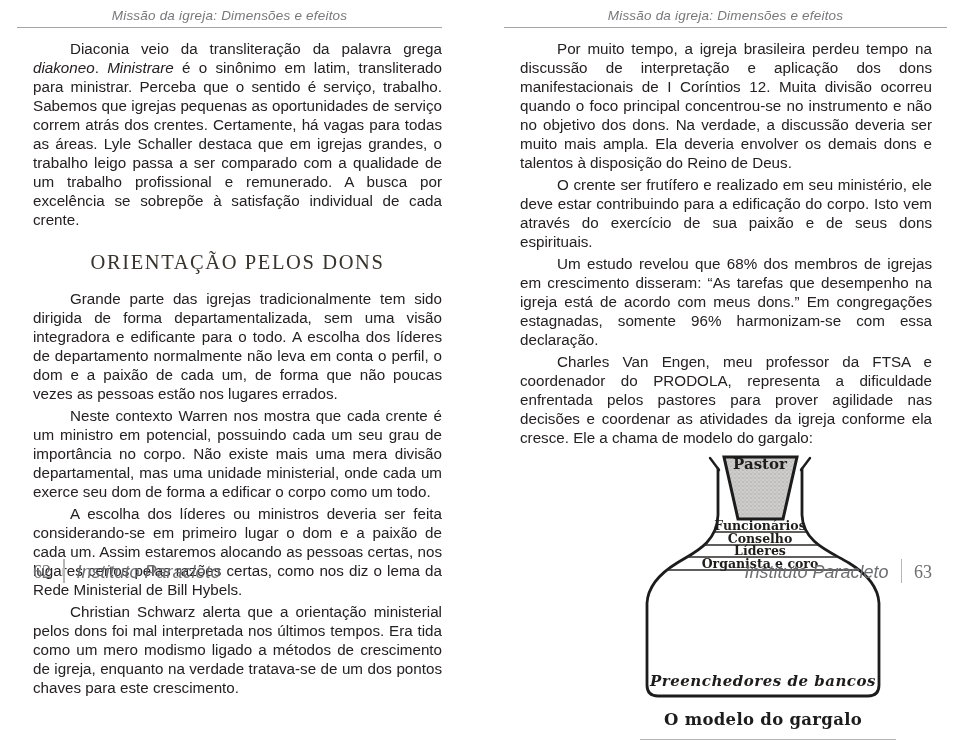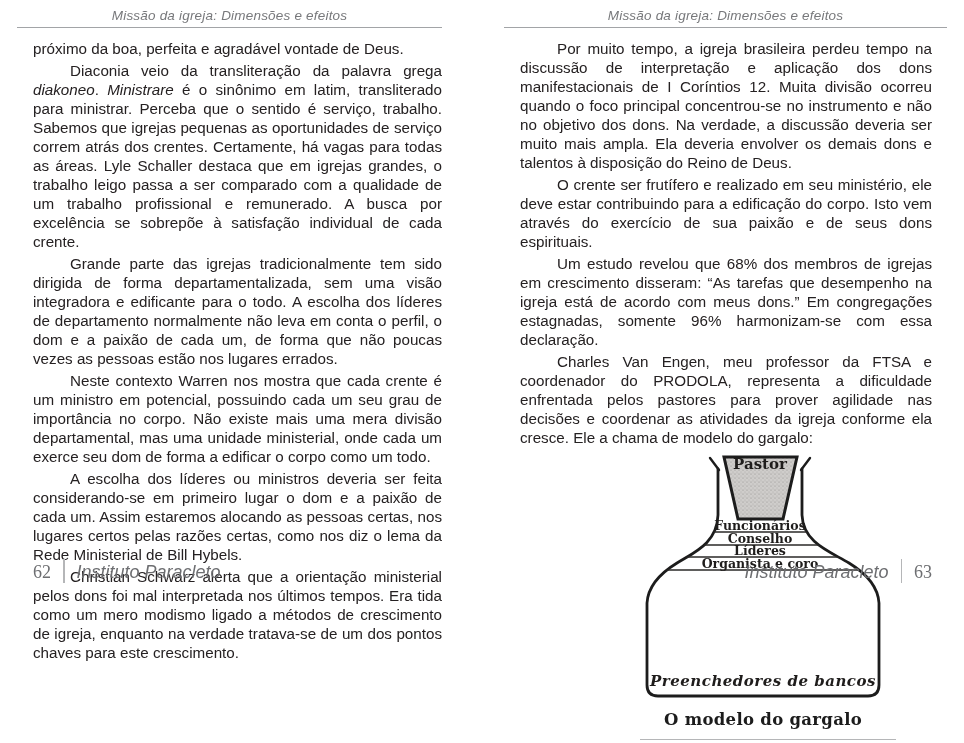--- a/index.html
+++ b/index.html
@@ -45,23 +45,23 @@
   svg text{font-family:"DejaVu Serif",serif;font-weight:bold;fill:#1f1d1c;}
 </style>
 </head>
 <body>
 
 <div class="page page-left">
   <div class="running-header">Missão da igreja: Dimensões e efeitos</div>
   <div class="header-rule"></div>
   <div class="page-body">
     <div>
-        <p>próximo da boa, perfeita e agradável vontade de Deus.</p>
         <p class="indent">Diaconia veio da transliteração da palavra grega <i>diakoneo</i>. <i>Ministrare</i> é o sinônimo em latim, transliterado para ministrar. Perceba que o sentido é serviço, trabalho. Sabemos que igrejas pequenas as oportunidades de serviço correm atrás dos crentes. Certamente, há vagas para todas as áreas. Lyle Schaller destaca que em igrejas grandes, o trabalho leigo passa a ser comparado com a qualidade de um trabalho profissional e remunerado. A busca por excelência se sobrepõe à satisfação individual de cada crente.</p>
       </div>
+    <div class="section-heading">ORIENTAÇÃO PELOS DONS</div>
     <div>
         <p class="indent">Grande parte das igrejas tradicionalmente tem sido dirigida de forma departamentalizada, sem uma visão integradora e edificante para o todo. A escolha dos líderes de departamento normalmente não leva em conta o perfil, o dom e a paixão de cada um, de forma que não poucas vezes as pessoas estão nos lugares errados.</p>
         <p class="indent">Neste contexto Warren nos mostra que cada crente é um ministro em potencial, possuindo cada um seu grau de importância no corpo. Não existe mais uma mera divisão departamental, mas uma unidade ministerial, onde cada um exerce seu dom de forma a edificar o corpo como um todo.</p>
         <p class="indent">A escolha dos líderes ou ministros deveria ser feita considerando-se em primeiro lugar o dom e a paixão de cada um. Assim estaremos alocando as pessoas certas, nos lugares certos pelas razões certas, como nos diz o lema da Rede Ministerial de Bill Hybels.</p>
         <p class="indent">Christian Schwarz alerta que a orientação ministerial pelos dons foi mal interpretada nos últimos tempos. Era tida como um mero modismo ligado a métodos de crescimento de igreja, enquanto na verdade tratava-se de um dos pontos chaves para este crescimento.</p>
       </div>
   </div>
   <div class="page-footer">
     <span class="folio">62</span>
     <span class="footer-sep"></span>

